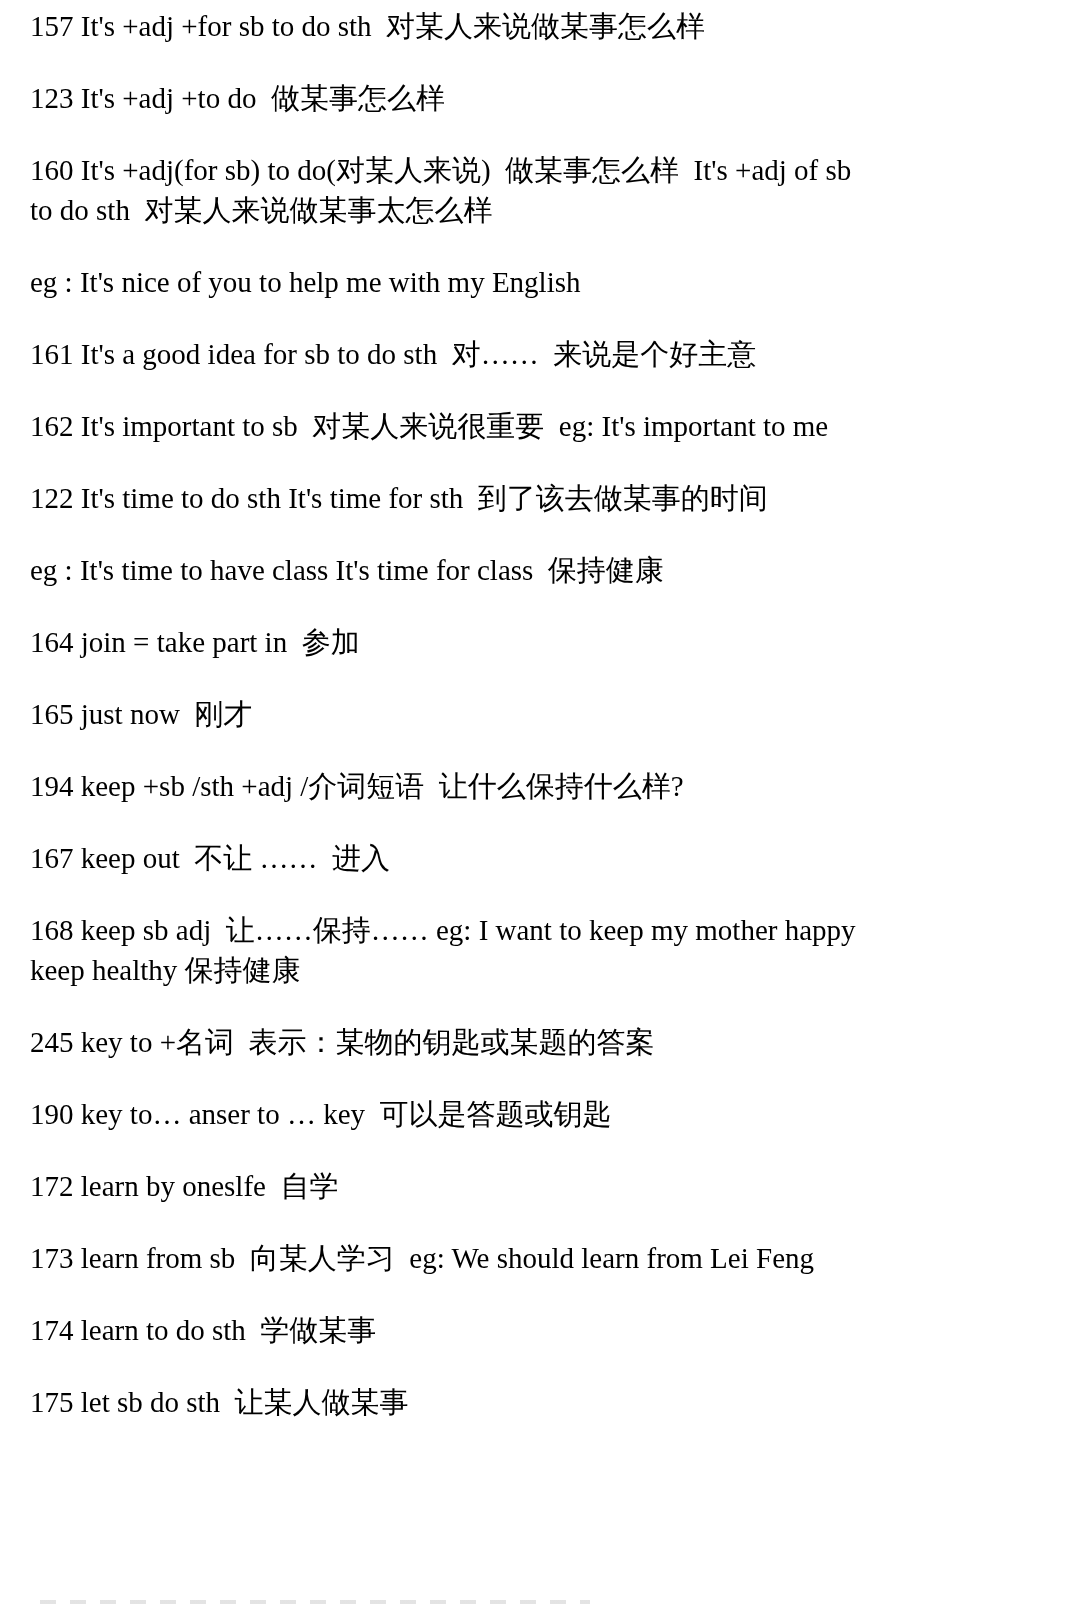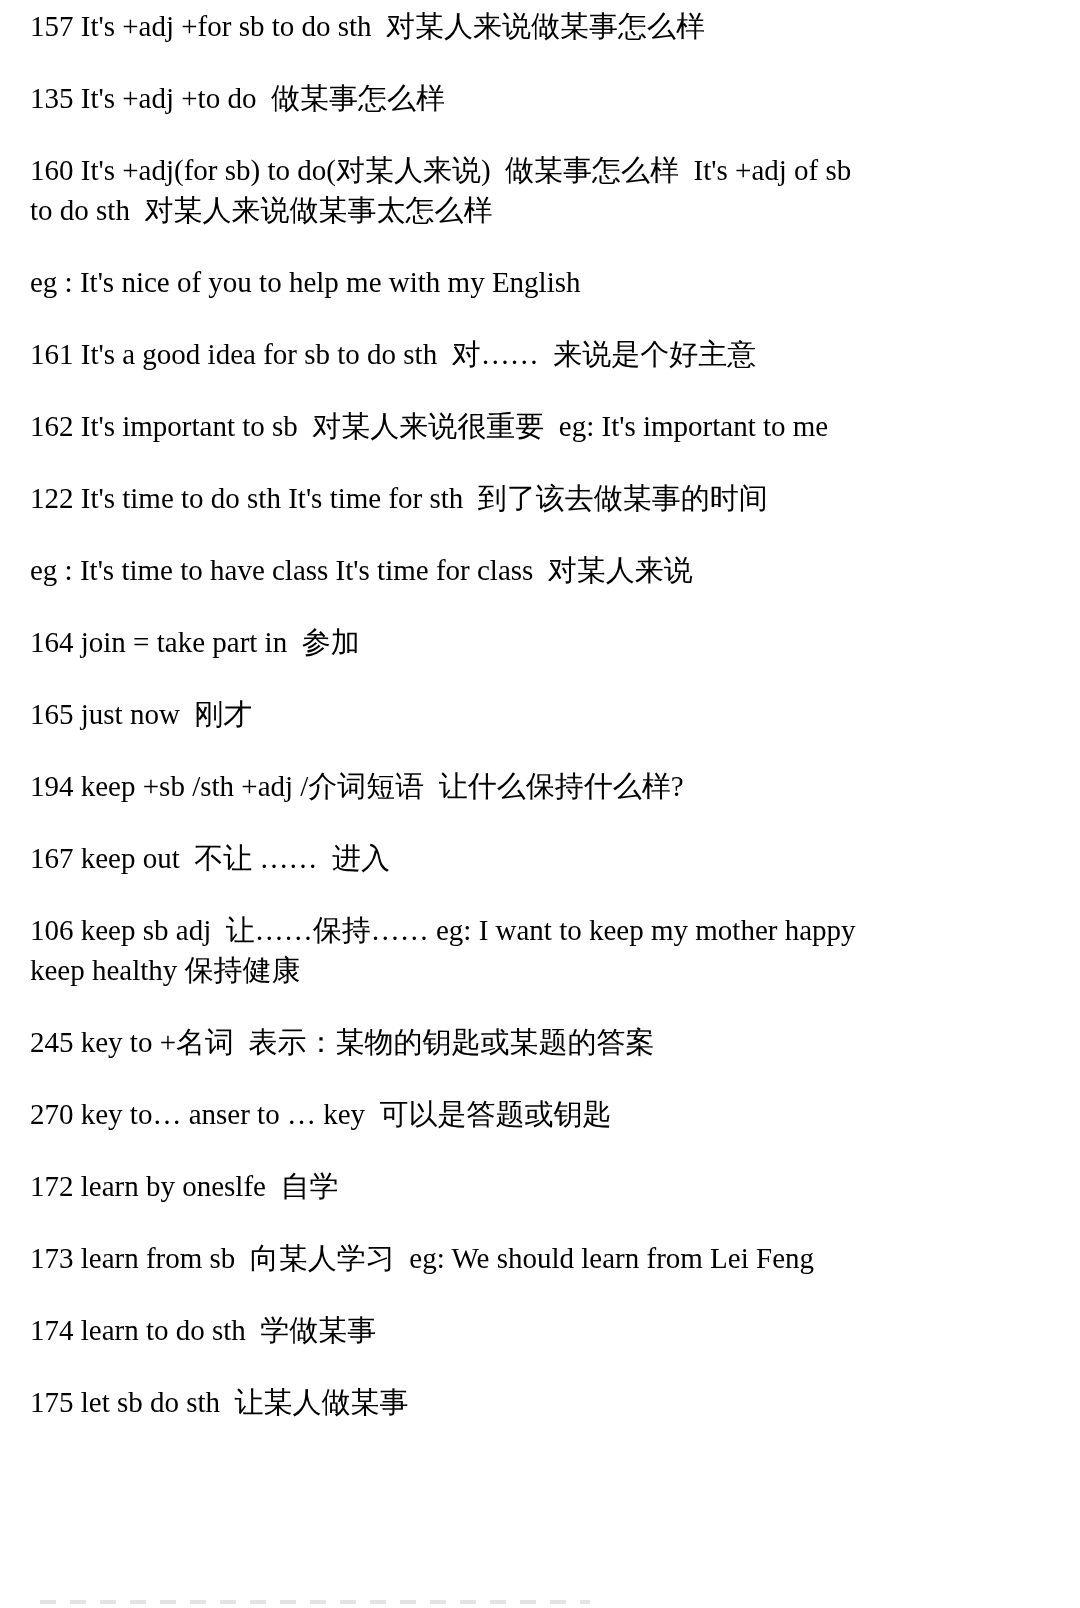--- a/index.html
+++ b/index.html
@@ -42,32 +42,32 @@
       transparent 16px, transparent 30px
     );
     opacity: 0.7;
   }
 </style>
 </head>
 <body>
 
 <div class="page">
   <p class="entry">157 It's +adj +for sb to do sth  对某人来说做某事怎么样</p>
-  <p class="entry">135 It's +adj +to do  做某事怎么样</p>
+  <p class="entry">123 It's +adj +to do  做某事怎么样</p>
   <p class="entry">160 It's +adj(for sb) to do(对某人来说)  做某事怎么样  It's +adj of sb to do sth  对某人来说做某事太怎么样</p>
   <p class="entry">eg : It's nice of you to help me with my English</p>
   <p class="entry">161 It's a good idea for sb to do sth  对……  来说是个好主意</p>
   <p class="entry">162 It's important to sb  对某人来说很重要  eg: It's important to me</p>
   <p class="entry">122 It's time to do sth It's time for sth  到了该去做某事的时间</p>
-  <p class="entry">eg : It's time to have class It's time for class  对某人来说</p>
+  <p class="entry">eg : It's time to have class It's time for class  保持健康</p>
   <p class="entry">164 join = take part in  参加</p>
   <p class="entry">165 just now  刚才</p>
   <p class="entry">194 keep +sb /sth +adj /介词短语  让什么保持什么样?</p>
   <p class="entry">167 keep out  不让 ……  进入</p>
-  <p class="entry">106 keep sb adj  让……保持…… eg: I want to keep my mother happy keep healthy 保持健康</p>
+  <p class="entry">168 keep sb adj  让……保持…… eg: I want to keep my mother happy keep healthy 保持健康</p>
   <p class="entry">245 key to +名词  表示：某物的钥匙或某题的答案</p>
-  <p class="entry">270 key to… anser to … key  可以是答题或钥匙</p>
+  <p class="entry">190 key to… anser to … key  可以是答题或钥匙</p>
   <p class="entry">172 learn by oneslfe  自学</p>
   <p class="entry">173 learn from sb  向某人学习  eg: We should learn from Lei Feng</p>
   <p class="entry">174 learn to do sth  学做某事</p>
   <p class="entry">175 let sb do sth  让某人做某事</p>
   <div class="clipped-line"></div>
 </div>
 
 </body></html>

